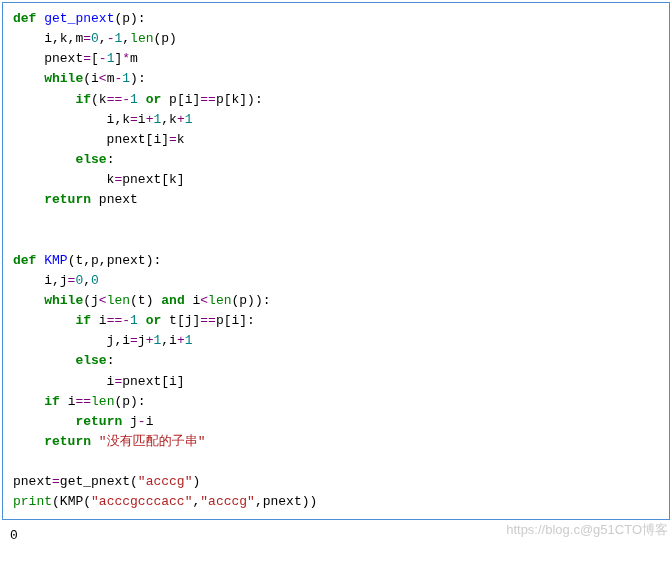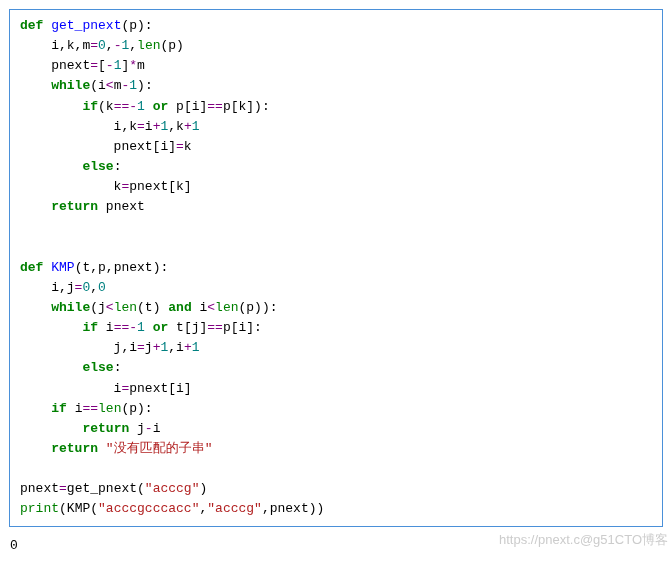--- a/index.html
+++ b/index.html
@@ -7,21 +7,21 @@
     padding: 0;
     background: #fff;
     font-family: Consolas, "Courier New", monospace;
     font-size: 13px;
     line-height: 1.55;
     width: 672px;
     position: relative;
   }
   .code-box {
     border: 1px solid #4a90d9;
-    margin: 9px;
+    margin: 2px;
     padding: 6px 10px;
     white-space: pre;
     color: #000;
     position: relative;
   }
   .output {
     margin: 6px 10px;
     font-family: Consolas, "Courier New", monospace;
     color: #000;
   }
@@ -65,13 +65,13 @@
 <span>            i</span><span class="op">=</span><span>pnext[i]</span>
     <span class="kw">if</span><span> i</span><span class="op">==</span><span class="bi">len</span><span>(p):</span>
         <span class="kw">return</span><span> j</span><span class="op">-</span><span>i</span>
     <span class="kw">return</span><span> </span><span class="str">"没有匹配的子串"</span>
 
 <span>pnext</span><span class="op">=</span><span>get_pnext</span><span>(</span><span class="str">"acccg"</span><span>)</span>
 <span class="bi">print</span><span>(</span><span>KMP</span><span>(</span><span class="str">"acccgcccacc"</span><span>,</span><span class="str">"acccg"</span><span>,pnext))</span></div>
 
 <div class="output">0</div>
 
-<div class="watermark">https://pnext.c@g51CTO博客</div>
+<div class="watermark">https://blog.c@g51CTO博客</div>
 
 </body></html>

